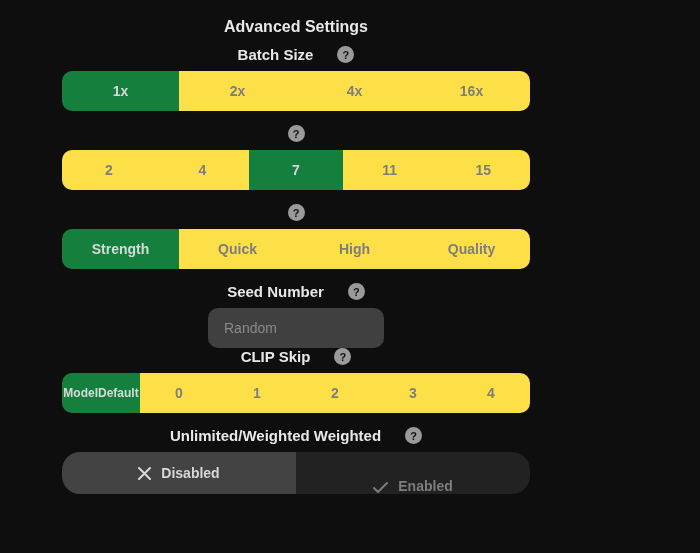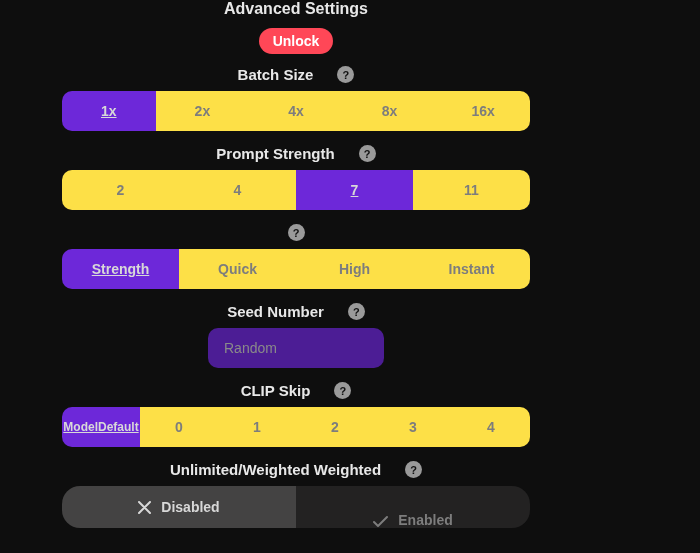--- a/index.html
+++ b/index.html
@@ -6,20 +6,21 @@
   html, body {
     width: 700px;
     height: 553px;
     background: #0e0e0e;
     font-family: -apple-system, BlinkMacSystemFont, "Segoe UI", Arial, sans-serif;
     color: #ddd;
     overflow: hidden;
   }
   .wrap {
     width: 592px;
+    padding-top: 18px;
     display: flex;
     flex-direction: column;
     align-items: center;
   }
   .title {
     font-weight: 800;
     font-size: 16px;
     color: #e8e8e8;
     margin-bottom: 10px;
   }
@@ -72,40 +73,38 @@
     font-weight: 800;
     font-size: 14px;
     height: 40px;
     display: flex;
     align-items: center;
     justify-content: center;
     cursor: pointer;
     border: none;
   }
   .seg.sel {
-    background: #6d28d9;
+    background: #15803d;
     color: #d8d8d8;
-    text-decoration: underline;
   }
   .seg.two-line {
     flex-direction: row;
     line-height: 1.05;
     font-size: 12px;
   }
   .seed-input {
     width: 176px;
     height: 40px;
-    background: #4c1d95;
+    background: #404040;
     border: none;
     border-radius: 10px;
     color: #8a8a8a;
     font-size: 14px;
     padding: 0 16px;
     outline: none;
-    margin-bottom: 14px;
   }
   .seed-input::placeholder { color: #8a8a8a; }
   .toggle-group {
     display: flex;
     width: 468px;
     border-radius: 18px;
     overflow: hidden;
   }
   .toggle-btn {
     flex: 1;
@@ -135,53 +134,51 @@
   }
   .icon svg { display:block; }
 </style>
 </head>
 <body>
 
 <div class="wrap">
 
   <div class="title">Advanced Settings</div>
 
-  <button class="unlock">Unlock</button>
 
   <div class="section-label">
     <span>Batch Size</span>
     <div class="help">?</div>
   </div>
   <div class="seg-group">
     <button class="seg sel">1x</button>
     <button class="seg">2x</button>
     <button class="seg">4x</button>
-    <button class="seg">8x</button>
     <button class="seg">16x</button>
   </div>
 
   <div class="section-label">
-    <span>Prompt Strength</span>
     <div class="help">?</div>
   </div>
   <div class="seg-group">
     <button class="seg">2</button>
     <button class="seg">4</button>
     <button class="seg sel">7</button>
     <button class="seg">11</button>
+    <button class="seg">15</button>
   </div>
 
   <div class="section-label">
     <div class="help">?</div>
   </div>
   <div class="seg-group">
     <button class="seg sel">Strength</button>
     <button class="seg">Quick</button>
     <button class="seg">High</button>
-    <button class="seg">Instant</button>
+    <button class="seg">Quality</button>
   </div>
 
   <div class="section-label">
     <span>Seed Number</span>
     <div class="help">?</div>
   </div>
   <input class="seed-input" type="text" placeholder="Random" style="">
 
   <div class="section-label">
     <span>CLIP Skip</span>

